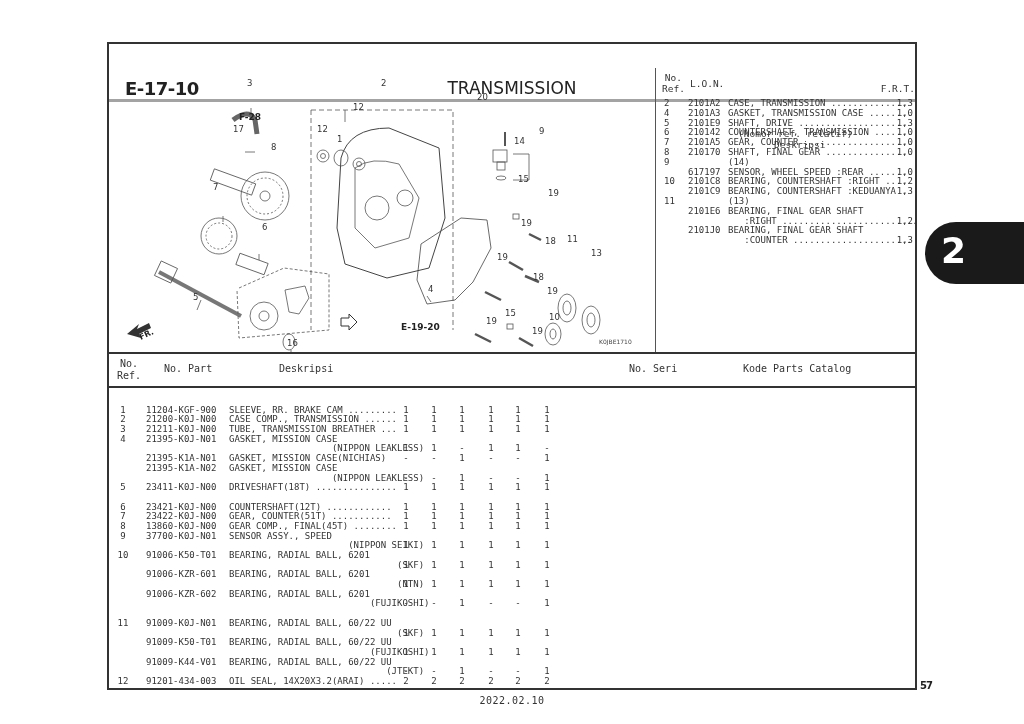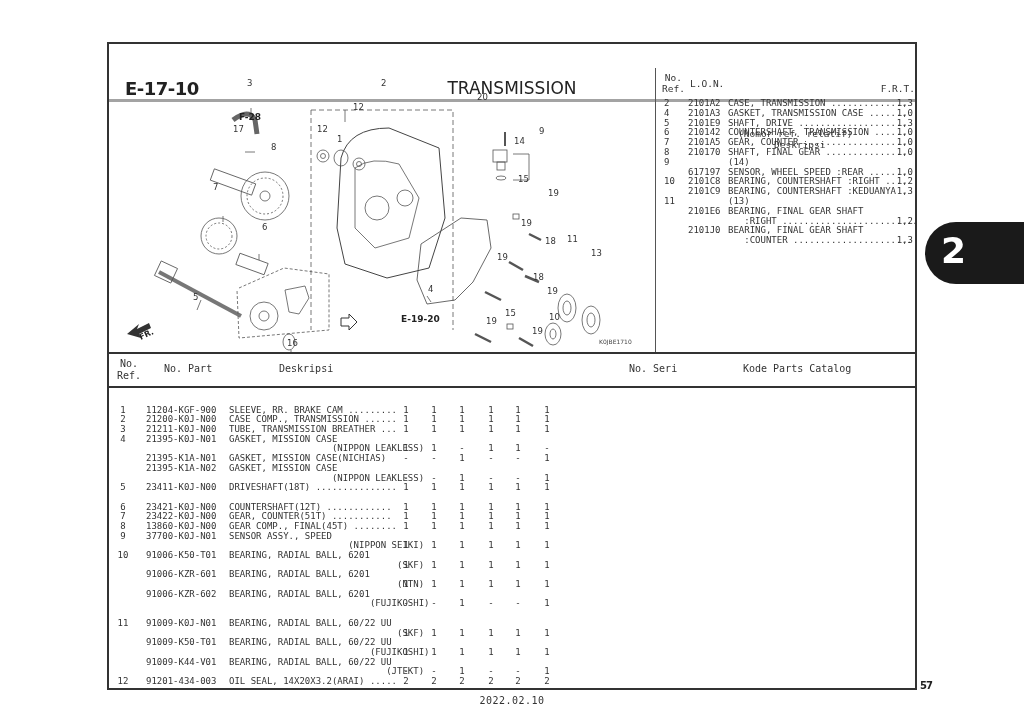--- a/index.html
+++ b/index.html
@@ -139,21 +139,21 @@
         <line x1="182" y1="284" x2="182" y2="282"></line>
       </g>
 
       <g>
         <polygon points="18,296 30,286 28,291 40,285 42,290 30,296 32,300" fill="#333" transform="translate(0,-30)"></polygon>
       </g>
 
       <polygon points="232,252 240,252 240,248 248,256 240,264 240,260 232,260" fill="none" stroke="#333" stroke-width="1" transform="translate(0,-2)"></polygon>
     </svg>
     <span class="xref" style="left:92px; top:44px;padding-left:38px;">F-28</span>
-    <span class="xref" style="left:254px; top:246px;padding-left:38px;">E-19-20</span>
+    <span class="xref" style="left:254px; top:254px;padding-left:38px;">E-19-20</span>
     <span class="xref" style="left:30px; top:262px; font-size:8px; transform:rotate(-25deg);">FR.</span>
     <span class="drawcode" style="left:490px; top:270px;">K0JBE1710</span>
 
     <span class="callout" style="left:138px;top:10px">3</span>
     <span class="callout" style="left:272px;top:10px">2</span>
     <span class="callout" style="left:244px;top:34px">12</span>
     <span class="callout" style="left:208px;top:56px">12</span>
     <span class="callout" style="left:228px;top:66px">1</span>
     <span class="callout" style="left:124px;top:56px">17</span>
     <span class="callout" style="left:162px;top:74px">8</span>

